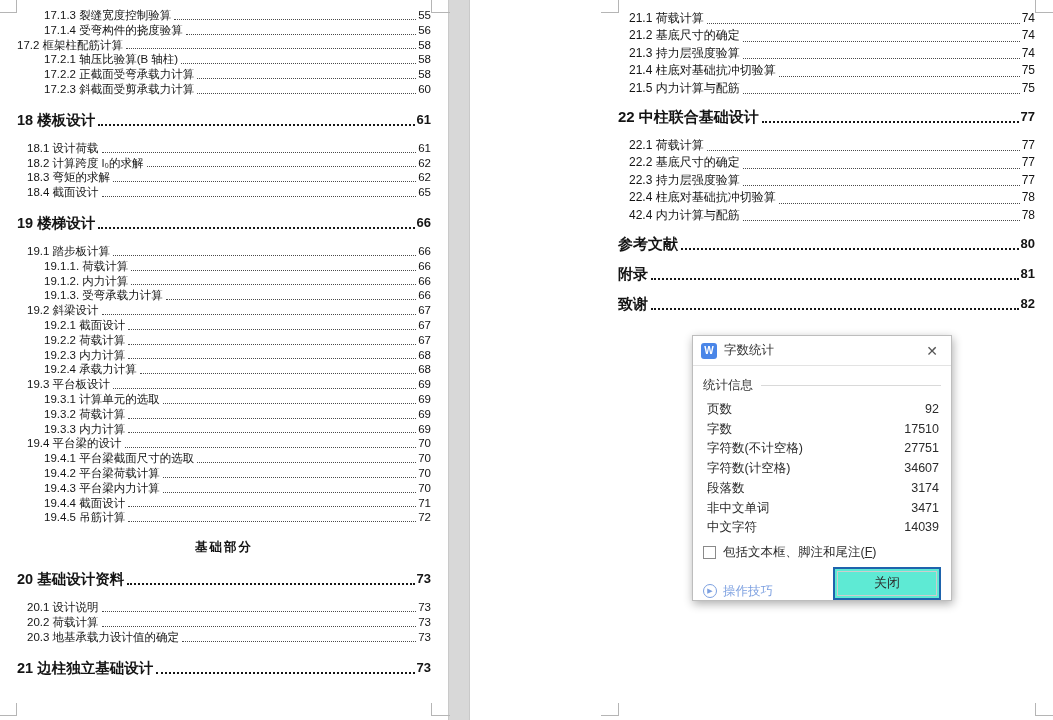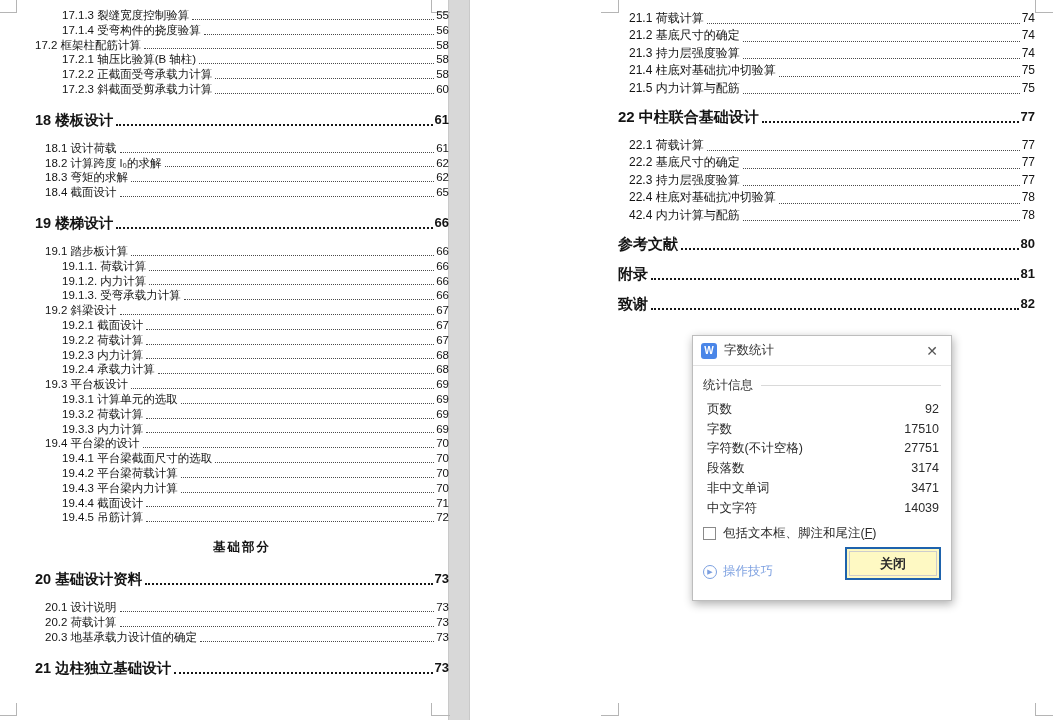--- a/index.html
+++ b/index.html
@@ -16,21 +16,21 @@
   .crop.rb { border-right:1px solid #b5b5b5; border-bottom:1px solid #b5b5b5; }
   .crop.lb { border-left:1px solid #b5b5b5; border-bottom:1px solid #b5b5b5; }
 
   .toc-col { position:absolute; }
   .toc-row { display:flex; align-items:flex-end; white-space:nowrap; }
   .toc-row .t { flex:0 0 auto; }
   .toc-row .leader { flex:1 1 auto; min-width:8px; border-bottom:1.6px dotted #4a4a4a; margin:0 2px 3px 3px; }
   .toc-row .p { flex:0 0 auto; }
 
   
-  .col-left { left:35px; top:8px; width:414px; font-size:11.5px; }
+  .col-left { left:17px; top:8px; width:414px; font-size:11.5px; }
   .col-left .toc-row { line-height:14.8px; height:14.8px; }
   .col-left .l2  { padding-left:10px; }
   .col-left .l3  { padding-left:27px; }
   .col-left .l2a { padding-left:0; }
 
   
   .col-right { left:618px; top:10px; width:417px; font-size:12px; }
   .col-right .toc-row { line-height:17.4px; height:17.4px; }
   .col-right .l2 { padding-left:11px; }
 
@@ -66,22 +66,22 @@
   .stat-value { text-align:right; }
   .chk-row { margin-top:6px; display:flex; align-items:center; height:18px; }
   .chk-box { width:13px; height:13px; border:1px solid #8a8a8a; background:#fff;
     margin:0 7px 0 0; flex:0 0 auto; }
   .accel { text-decoration:underline; }
   .dlg-footer { margin-top:4px; height:34px; display:flex; align-items:flex-end;
     justify-content:space-between; }
   .help-link { display:flex; align-items:center; color:#7b9fe0; cursor:pointer; }
   .help-play { width:14px; height:14px; border:1.2px solid #7b9fe0; border-radius:50%;
     font-size:7px; line-height:12px; text-align:center; color:#7b9fe0; margin-right:6px; }
-  .close-btn { width:96px; height:33px; border:2px solid #1e63ad; background:#fef9c3;
-    padding:2px; cursor:pointer;font-weight:bold; }
+  .close-btn { width:108px; height:33px; border:2px solid #1e63ad; background:#5eead4;
+    padding:2px; cursor:pointer; }
   .close-btn .inner { width:100%; height:100%; border:1px solid #cdcdcd;
     display:flex; align-items:center; justify-content:center; font-size:13px; color:#2b2b2b; }
 </style>
 </head>
 <body>
 
 <div class="page-gap" style="left:448px; width:22px;"></div>
 
 <div class="crop rb" style="left:0px;   top:0px;   width:17px;"></div>
 <div class="crop lb" style="left:431px; top:0px;   width:19px;"></div>
@@ -367,20 +367,24 @@
       </div>
       <div class="stat-row">
         <span class="stat-label">字数</span>
         <span class="stat-value">17510</span>
       </div>
       <div class="stat-row">
         <span class="stat-label">字符数(不计空格)</span>
         <span class="stat-value">27751</span>
       </div>
       <div class="stat-row">
+        <span class="stat-label">字符数(计空格)</span>
+        <span class="stat-value">34607</span>
+      </div>
+      <div class="stat-row">
         <span class="stat-label">段落数</span>
         <span class="stat-value">3174</span>
       </div>
       <div class="stat-row">
         <span class="stat-label">非中文单词</span>
         <span class="stat-value">3471</span>
       </div>
       <div class="stat-row">
         <span class="stat-label">中文字符</span>
         <span class="stat-value">14039</span>

